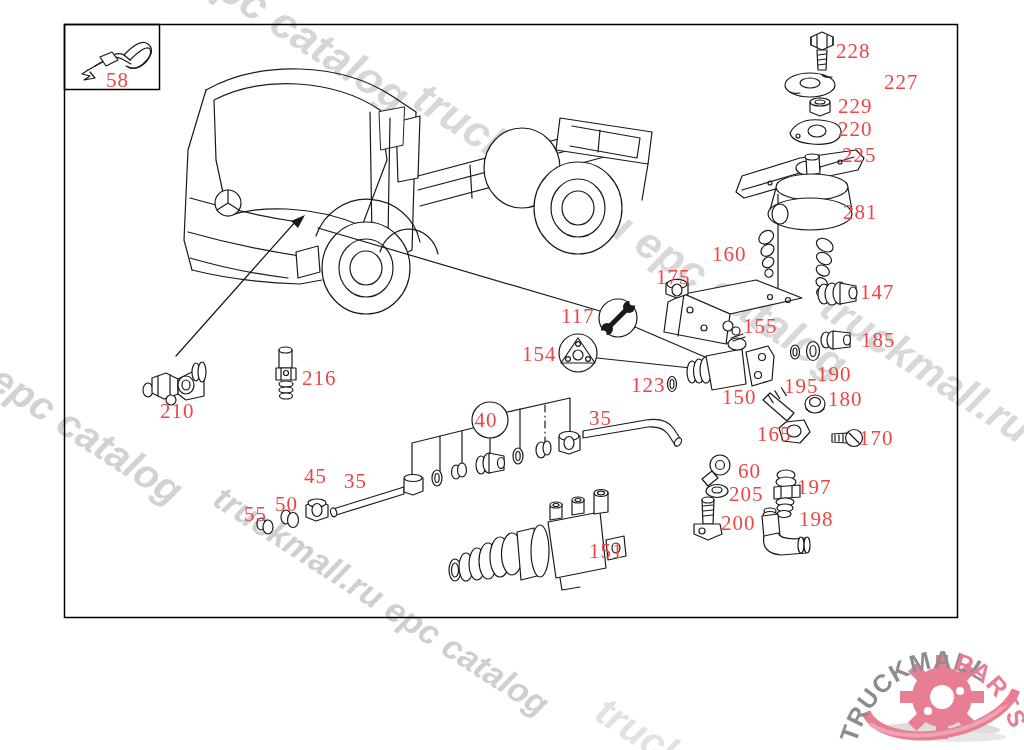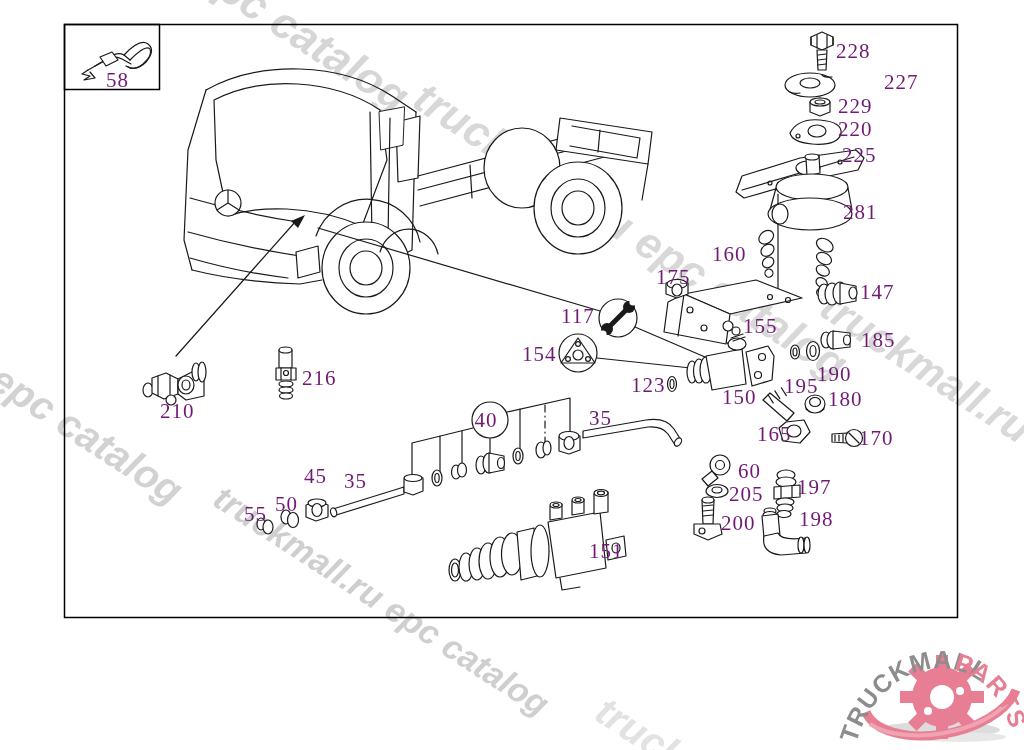--- a/index.html
+++ b/index.html
@@ -3,21 +3,21 @@
 <meta charset="utf-8">
 <style>
   html,body{margin:0;padding:0;background:#fff;}
   .screen{position:relative;width:1024px;height:750px;background:#ffffff;overflow:hidden;
           font-family:"Liberation Serif",serif;}
   .wm-layer{position:absolute;inset:0;z-index:1;}
   .wm{position:absolute;white-space:nowrap;font-family:"Liberation Sans",sans-serif;
       font-style:italic;font-weight:bold;transform-origin:0 0;user-select:none;}
   .art-layer{position:absolute;left:0;top:0;z-index:2;}
   .label-layer{position:absolute;inset:0;z-index:3;}
-  .plabel{position:absolute;font-size:21px;color:#701a75;letter-spacing:1px;line-height:1;}
+  .plabel{position:absolute;font-size:21px;color:#ef4444;letter-spacing:1px;line-height:1;}
   .plabel.circle40{width:28px;text-align:center;}
   svg .ln{fill:none;stroke:#1a1a1a;stroke-width:1.2;stroke-linecap:round;stroke-linejoin:round;}
   svg .wh{fill:#ffffff;stroke:#1a1a1a;stroke-width:1.2;stroke-linejoin:round;}
   svg .bd{fill:none;stroke:#000;stroke-width:1.5;}
 </style>
 </head>
 <body>
 
 <div class="screen">
 

